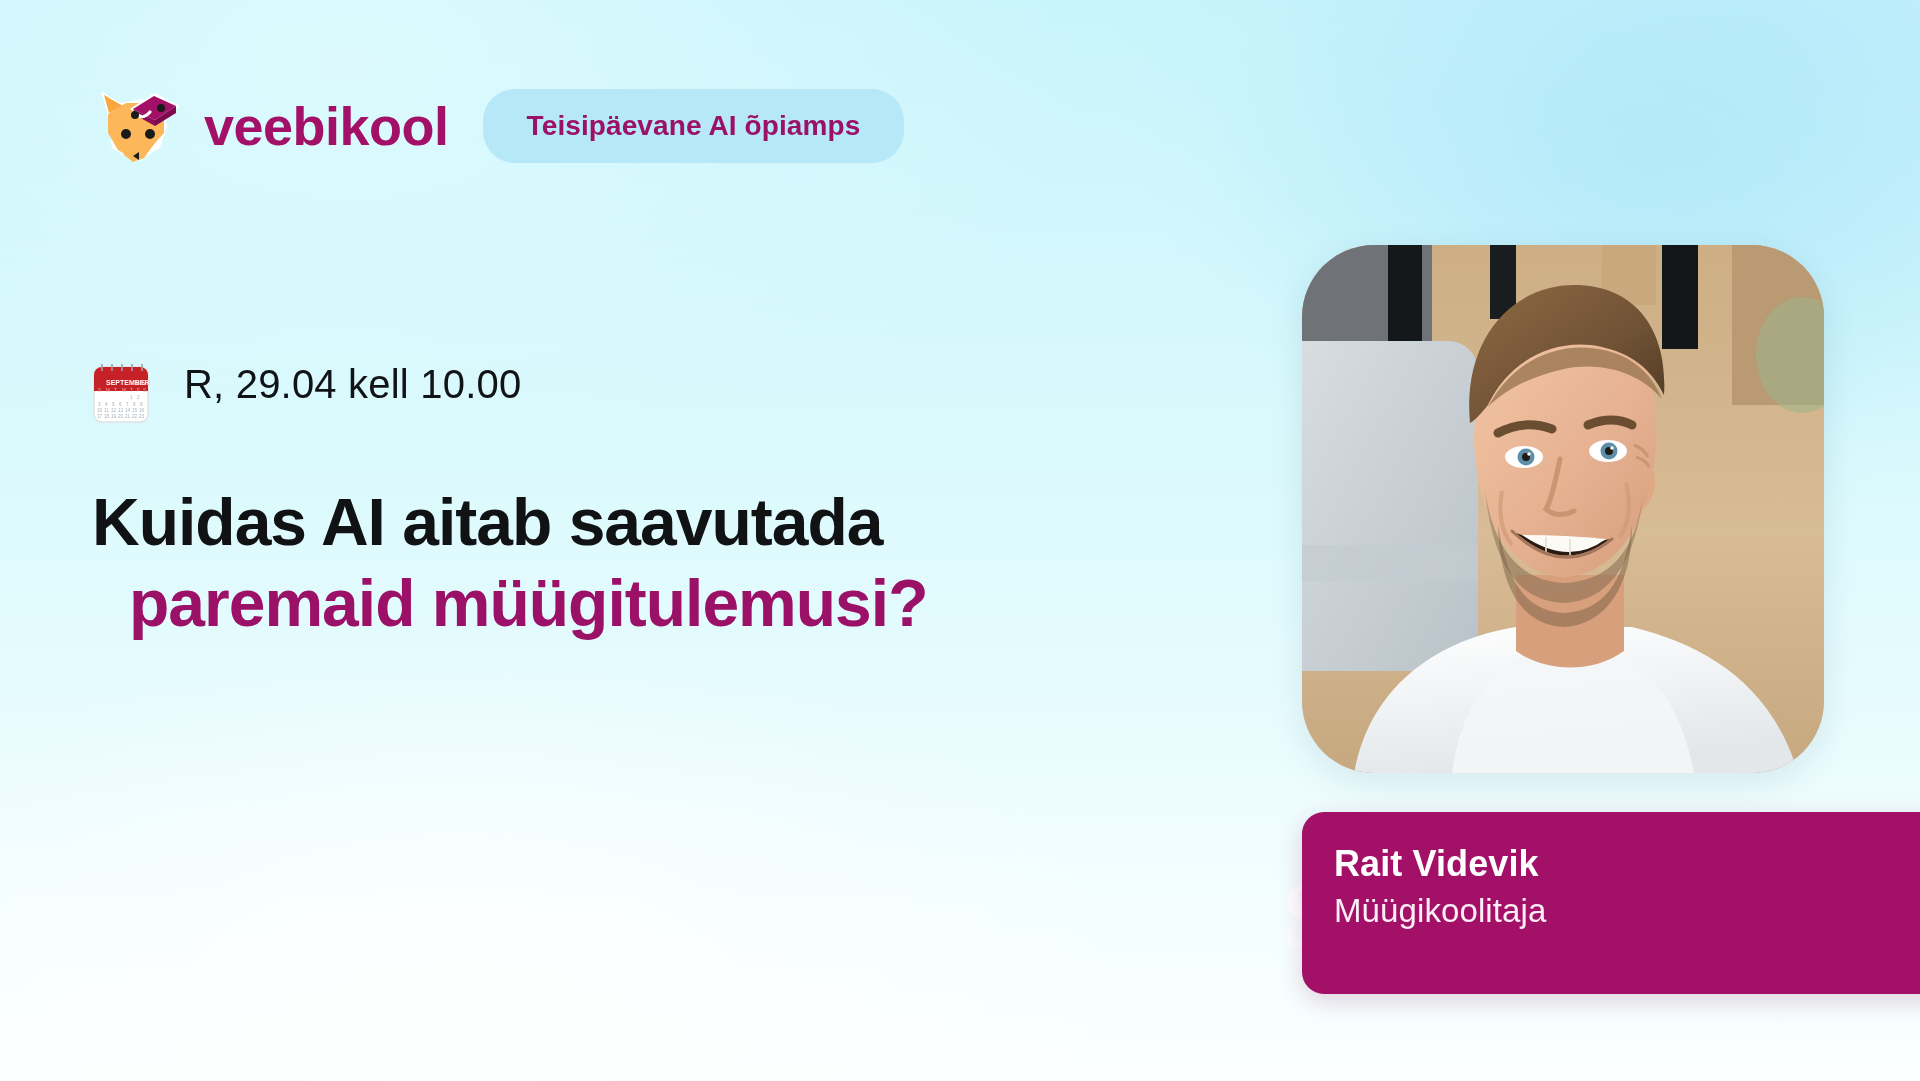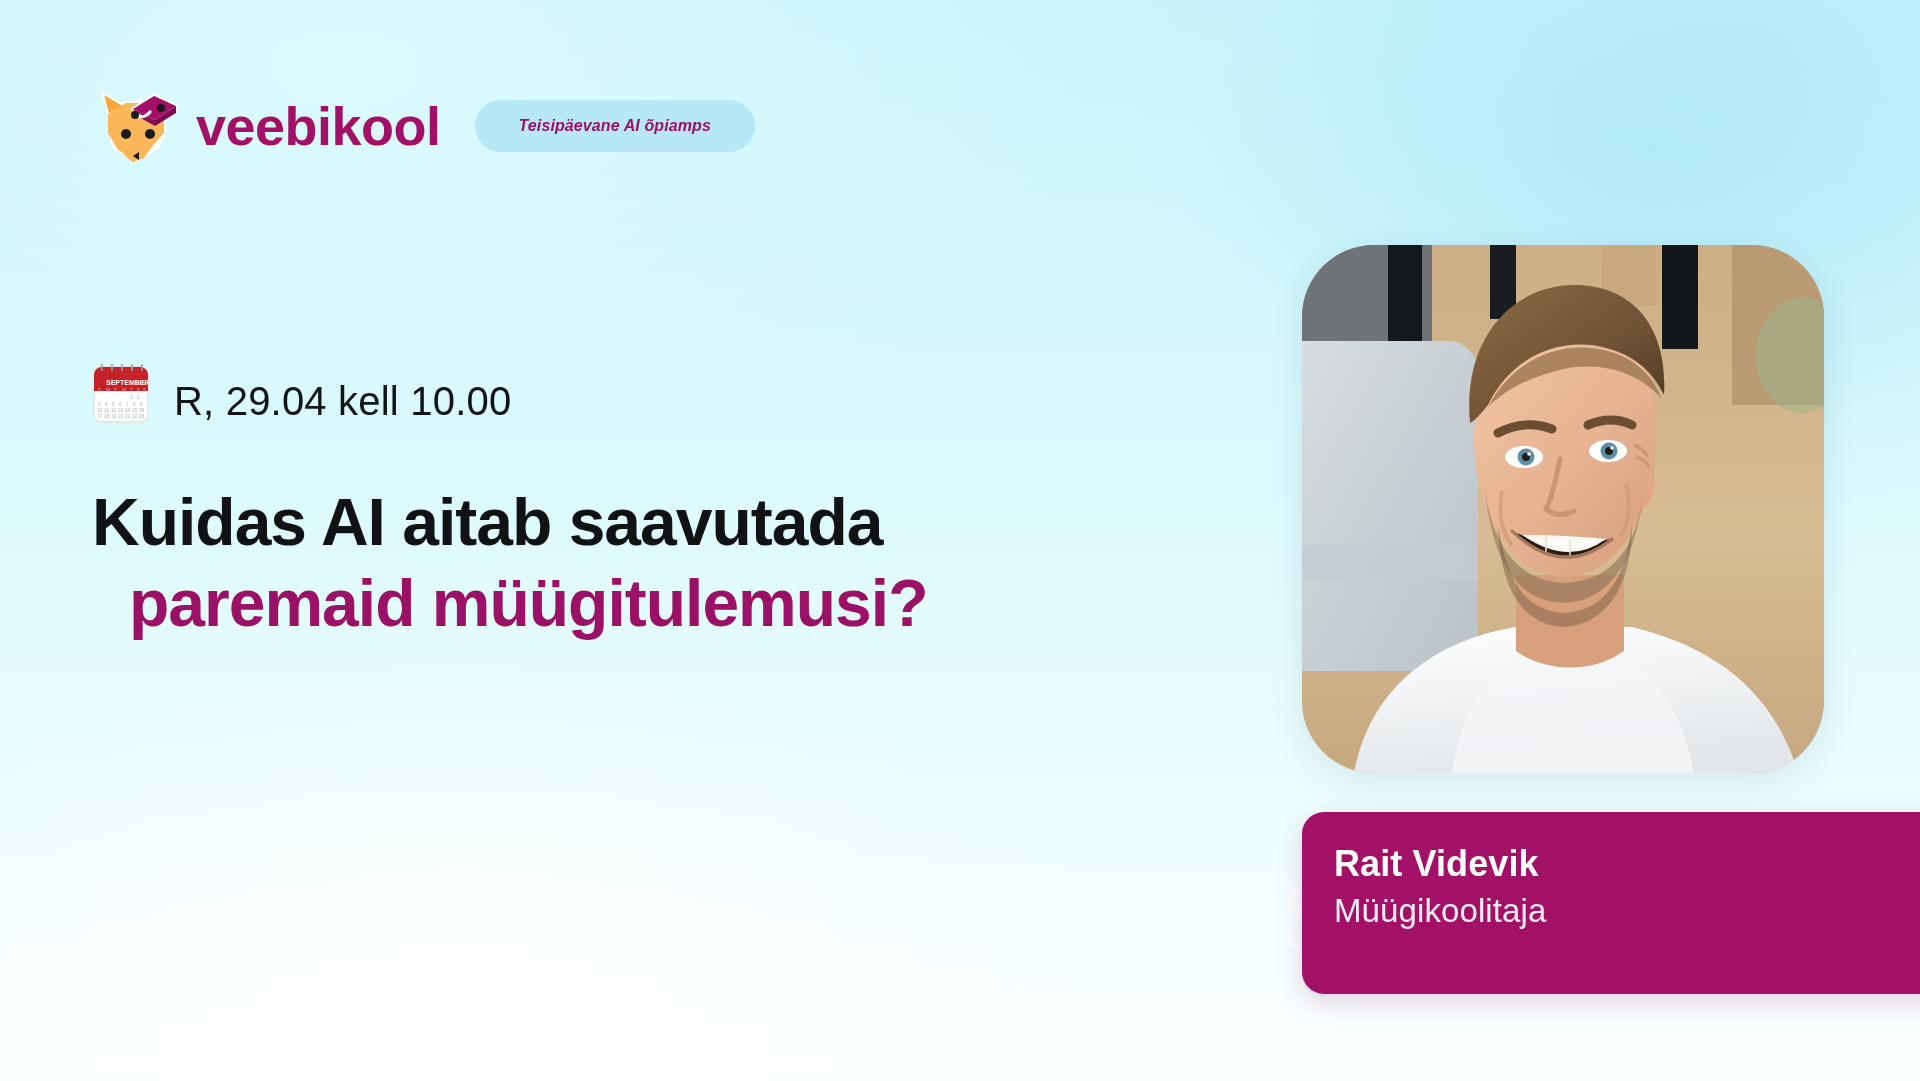--- a/index.html
+++ b/index.html
@@ -70,62 +70,61 @@
     position: absolute;
     left: 92px;
     top: 86px;
     display: flex;
     align-items: center;
     gap: 34px;
   }
   .brand-lockup {
     display: flex;
     align-items: center;
-    gap: 16px;
+    gap: 24px;
   }
   .fox-logo {
     width: 88px;
     height: 80px;
     display: block;
   }
   .brand-word {
     font-size: 54px;
     font-weight: 700;
     letter-spacing: -0.5px;
     color: #a31068;
     line-height: 1;
     white-space: nowrap;
   }
   .badge {
     display: inline-flex;
     align-items: center;
     justify-content: center;
-    height: 52px;
+    height: 74px;
     padding: 0 44px;
     border-radius: 32px;
     background: #b6e8f8;
     color: #9c1168;
-    font-size: 16px;
+    font-size: 28px;
     font-weight: 700;
     letter-spacing: 0.1px;
     white-space: nowrap;
-    font-style: italic;
   }
 
   
   .left-col {
     position: absolute;
     left: 92px;
     top: 362px;
     width: 1160px;
   }
   .date-row {
     display: flex;
-    align-items: flex-end;
-    gap: 24px;
+    align-items: flex-start;
+    gap: 34px;
     margin-bottom: 58px;
   }
   .cal-icon {
     width: 58px;
     height: 62px;
     flex: 0 0 auto;
     display: block;
   }
   .date-text {
     font-size: 40px;

